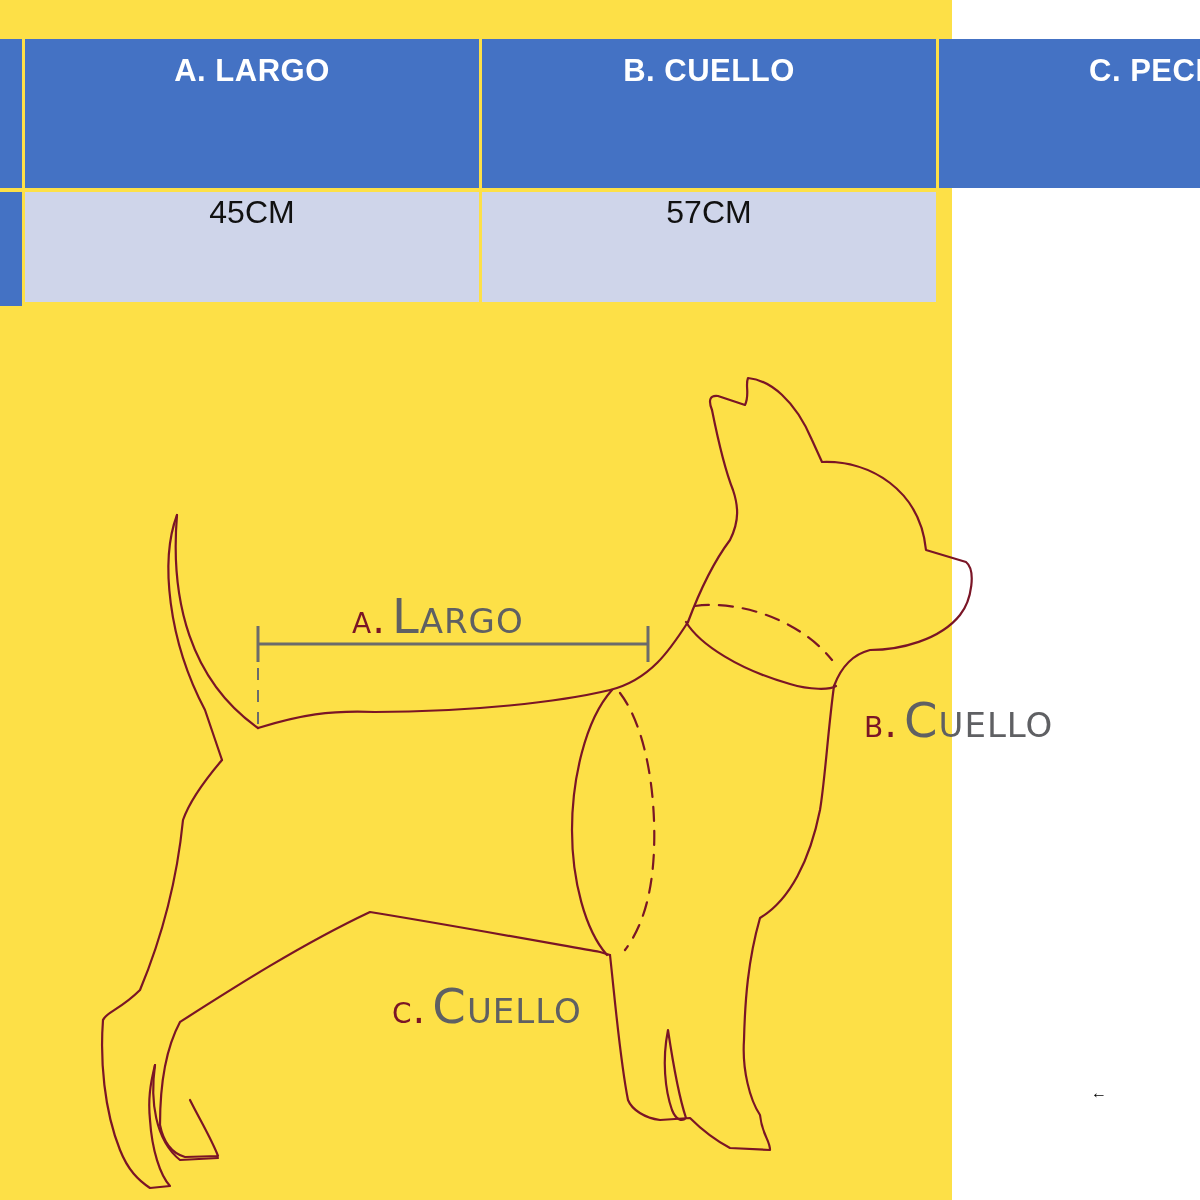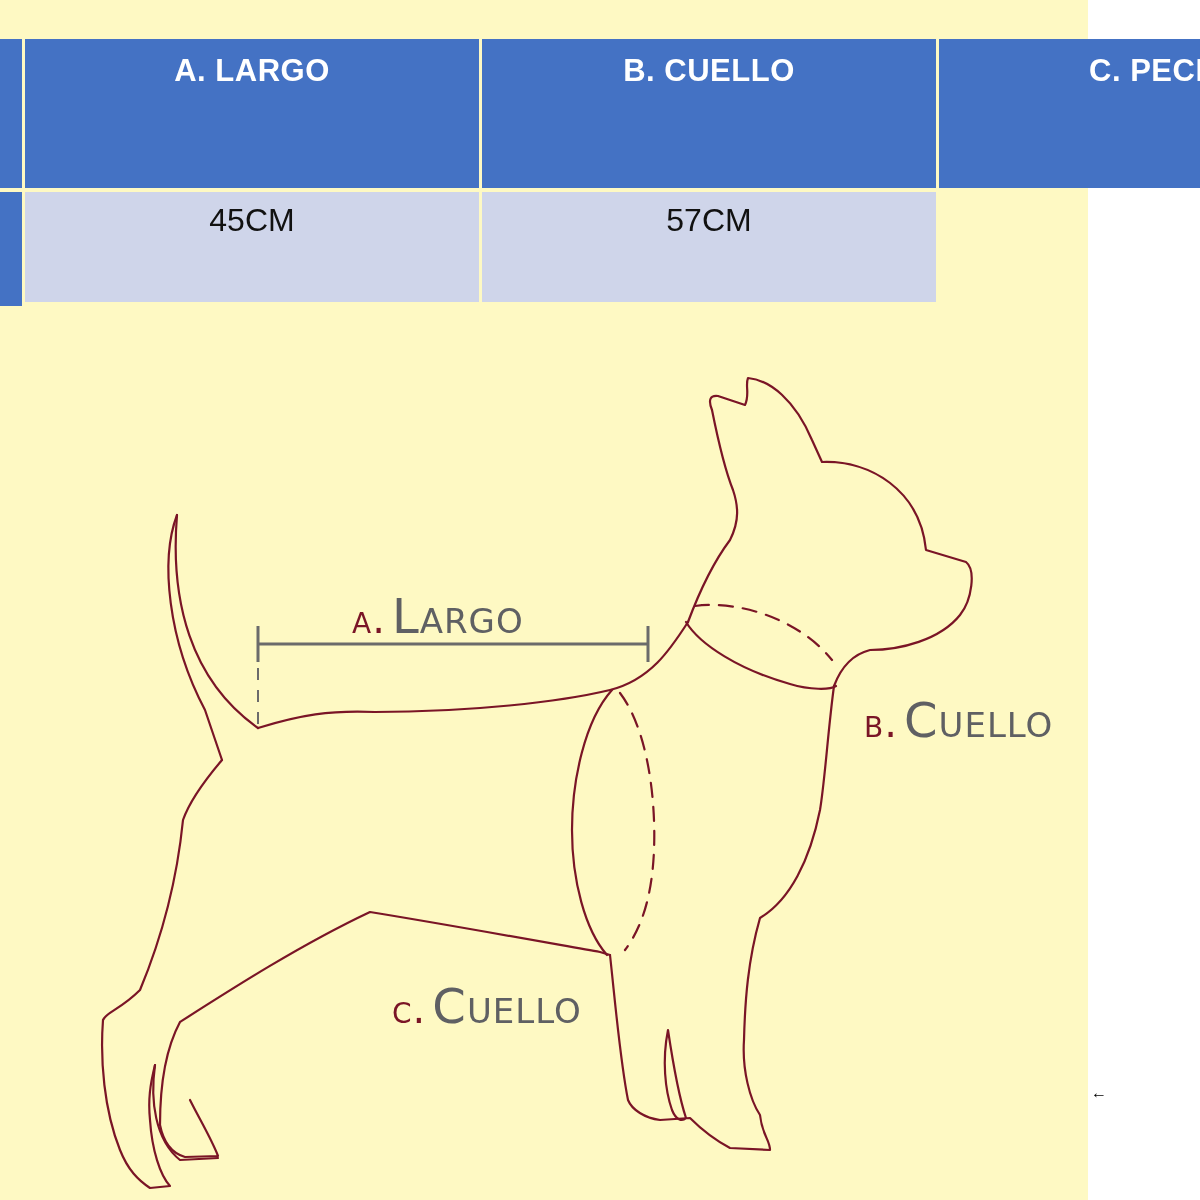--- a/index.html
+++ b/index.html
@@ -6,23 +6,23 @@
       margin: 0;
       padding: 0;
       width: 1200px;
       height: 1200px;
       background: #ffffff;
       overflow: hidden;
       font-family: "Liberation Sans", "DejaVu Sans", sans-serif;
     }
     .page {
       position: relative;
-      width: 1088px;
+      width: 952px;
       height: 1200px;
-      background: #fef9c3;
+      background: #fde047;
     }
     
     .size-table {
       position: absolute;
       left: 0;
       top: 39px;
       width: 1200px;
       height: 268px;
       overflow: hidden;
     }
@@ -50,21 +50,21 @@
     .header .cell span {
       color: #ffffff;
       font-weight: bold;
       font-size: 31px;
       margin-top: 14px;
       letter-spacing: 0.5px;
     }
     .values .cell span {
       color: #111111;
       font-size: 32px;
-      margin-top: 10px;
+      margin-top: 2px;
     }
     
     .diagram {
       position: absolute;
       left: 0;
       top: 330px;
       width: 1200px;
       height: 870px;
     }
     .diagram svg { position: absolute; left: 0; top: 0; }

